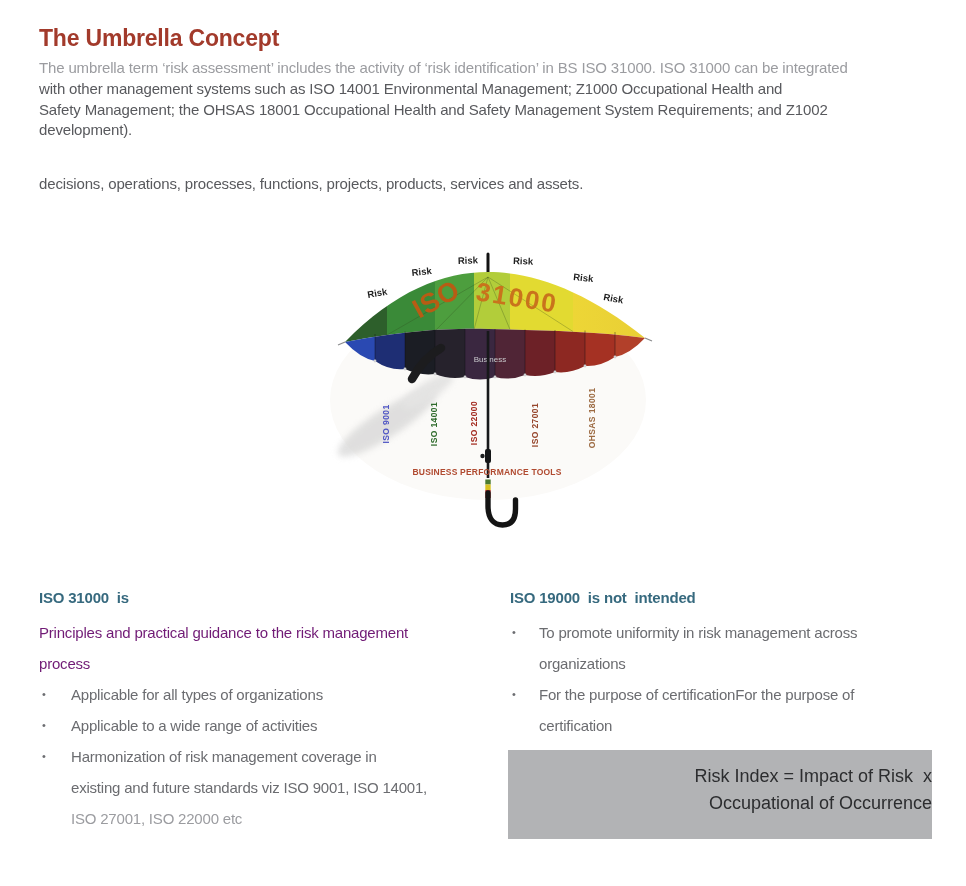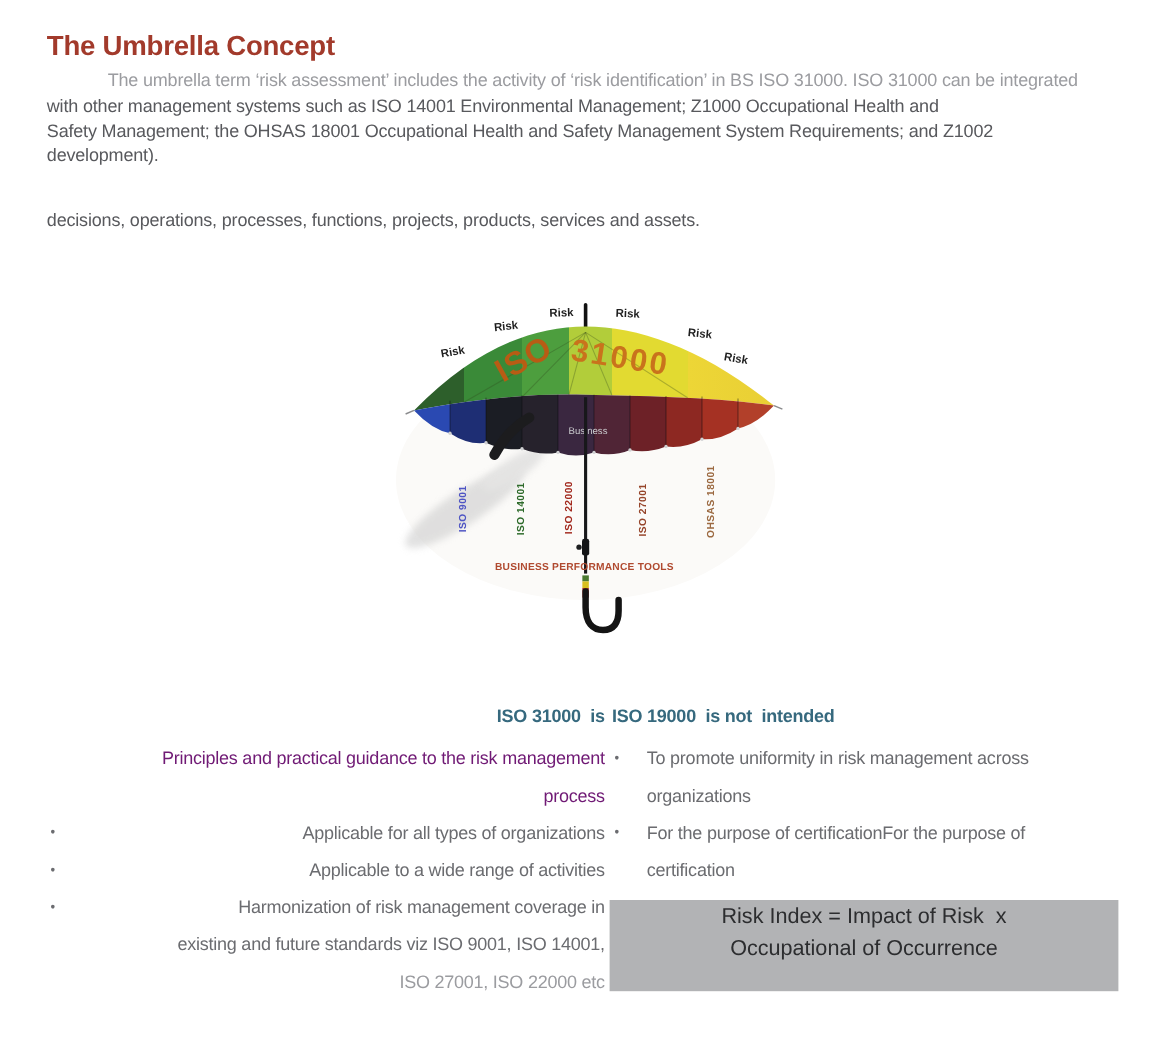--- a/index.html
+++ b/index.html
@@ -6,44 +6,44 @@
   body{width:966px;height:886px;position:relative;font-family:"Liberation Sans",sans-serif;overflow:hidden;}
   .pre{white-space:pre-wrap;}
   .page{position:absolute;left:0;top:0;width:966px;height:886px;background:#ffffff;}
 
   .title{position:absolute;left:39px;top:25px;margin:0;font-size:23px;font-weight:bold;
          color:#a23a2b;letter-spacing:-0.2px;}
 
   .para{position:absolute;left:39px;width:910px;font-size:15px;line-height:20.8px;
         color:#58595d;letter-spacing:-0.15px;}
   .para .line{height:20.8px;}
-  .para .line.light{color:#9b9ca0;text-align:center;}
+  .para .line.light{color:#9b9ca0;}
   .p1{top:58px;}
   .p2{top:174px;}
 
   .umbrella{position:absolute;left:325px;top:235px;width:340px;height:305px;}
   .umbrella svg text{font-family:"Liberation Sans",sans-serif;}
 
   .col{position:absolute;top:585px;font-size:15px;color:#6b6c70;letter-spacing:-0.2px;}
-  .left-col{left:39px;width:465px;text-align:right;}
+  .left-col{left:39px;width:465px;}
   .right-col{left:510px;width:440px;}
   .colhead{margin:0;font-size:15px;font-weight:bold;color:#36697e;height:32px;line-height:18px;
            padding-top:4px;box-sizing:border-box;}
   .colbody{line-height:31px;}
   .subhead{color:#701a75;}
   .bullet{position:relative;}
   .left-col .bullet{padding-left:32px;}
   .right-col .bullet{padding-left:29px;}
   .bullet .dot{position:absolute;left:3px;top:0;font-size:11px;line-height:31px;color:#6b6c70;}
   .right-col .bullet .dot{left:2px;}
   .bline{height:31px;}
   .bline.light{color:#9b9ca0;}
 
-  .riskbox{position:absolute;left:508px;top:750px;width:424px;height:76px;background:#b2b3b5;
-           color:#2c2d2f;text-align:center;font-size:18px;line-height:27px;padding-top:0;
+  .riskbox{position:absolute;left:508px;top:750px;width:424px;height:89px;background:#b2b3b5;
+           color:#2c2d2f;text-align:right;font-size:18px;line-height:27px;padding-top:13px;
            box-sizing:border-box;}
 </style>
 </head>
 <body>
 
 <div class="page">
 
   <h1 class="title">The Umbrella Concept</h1>
 
   <div class="para p1">

